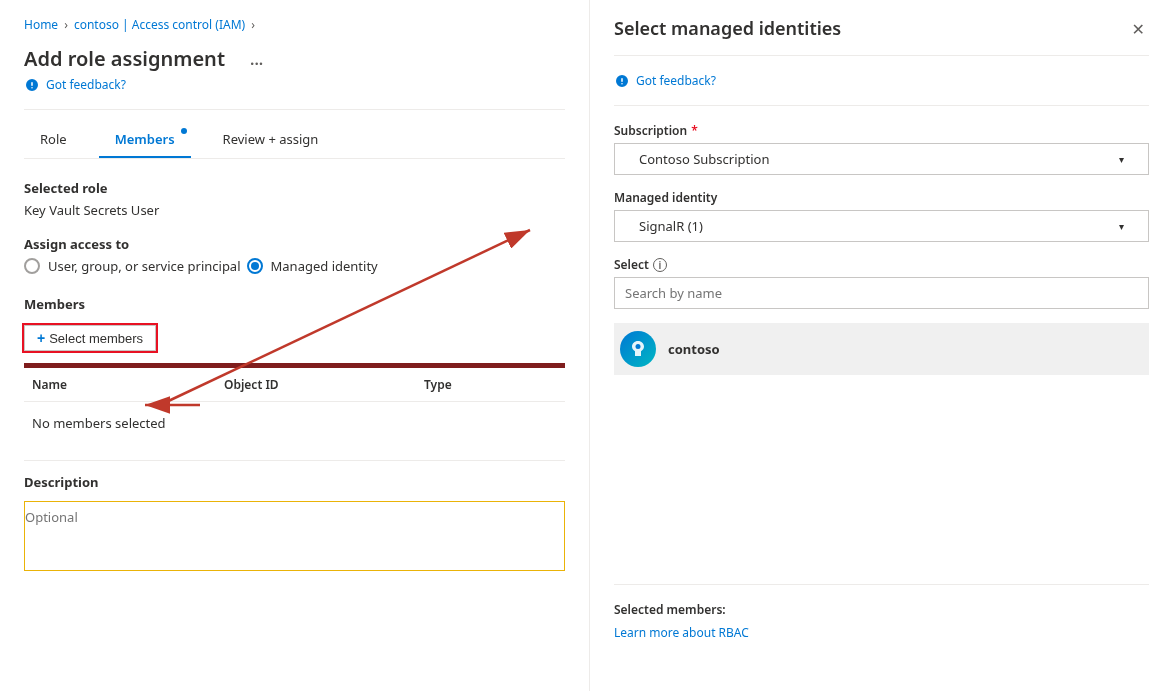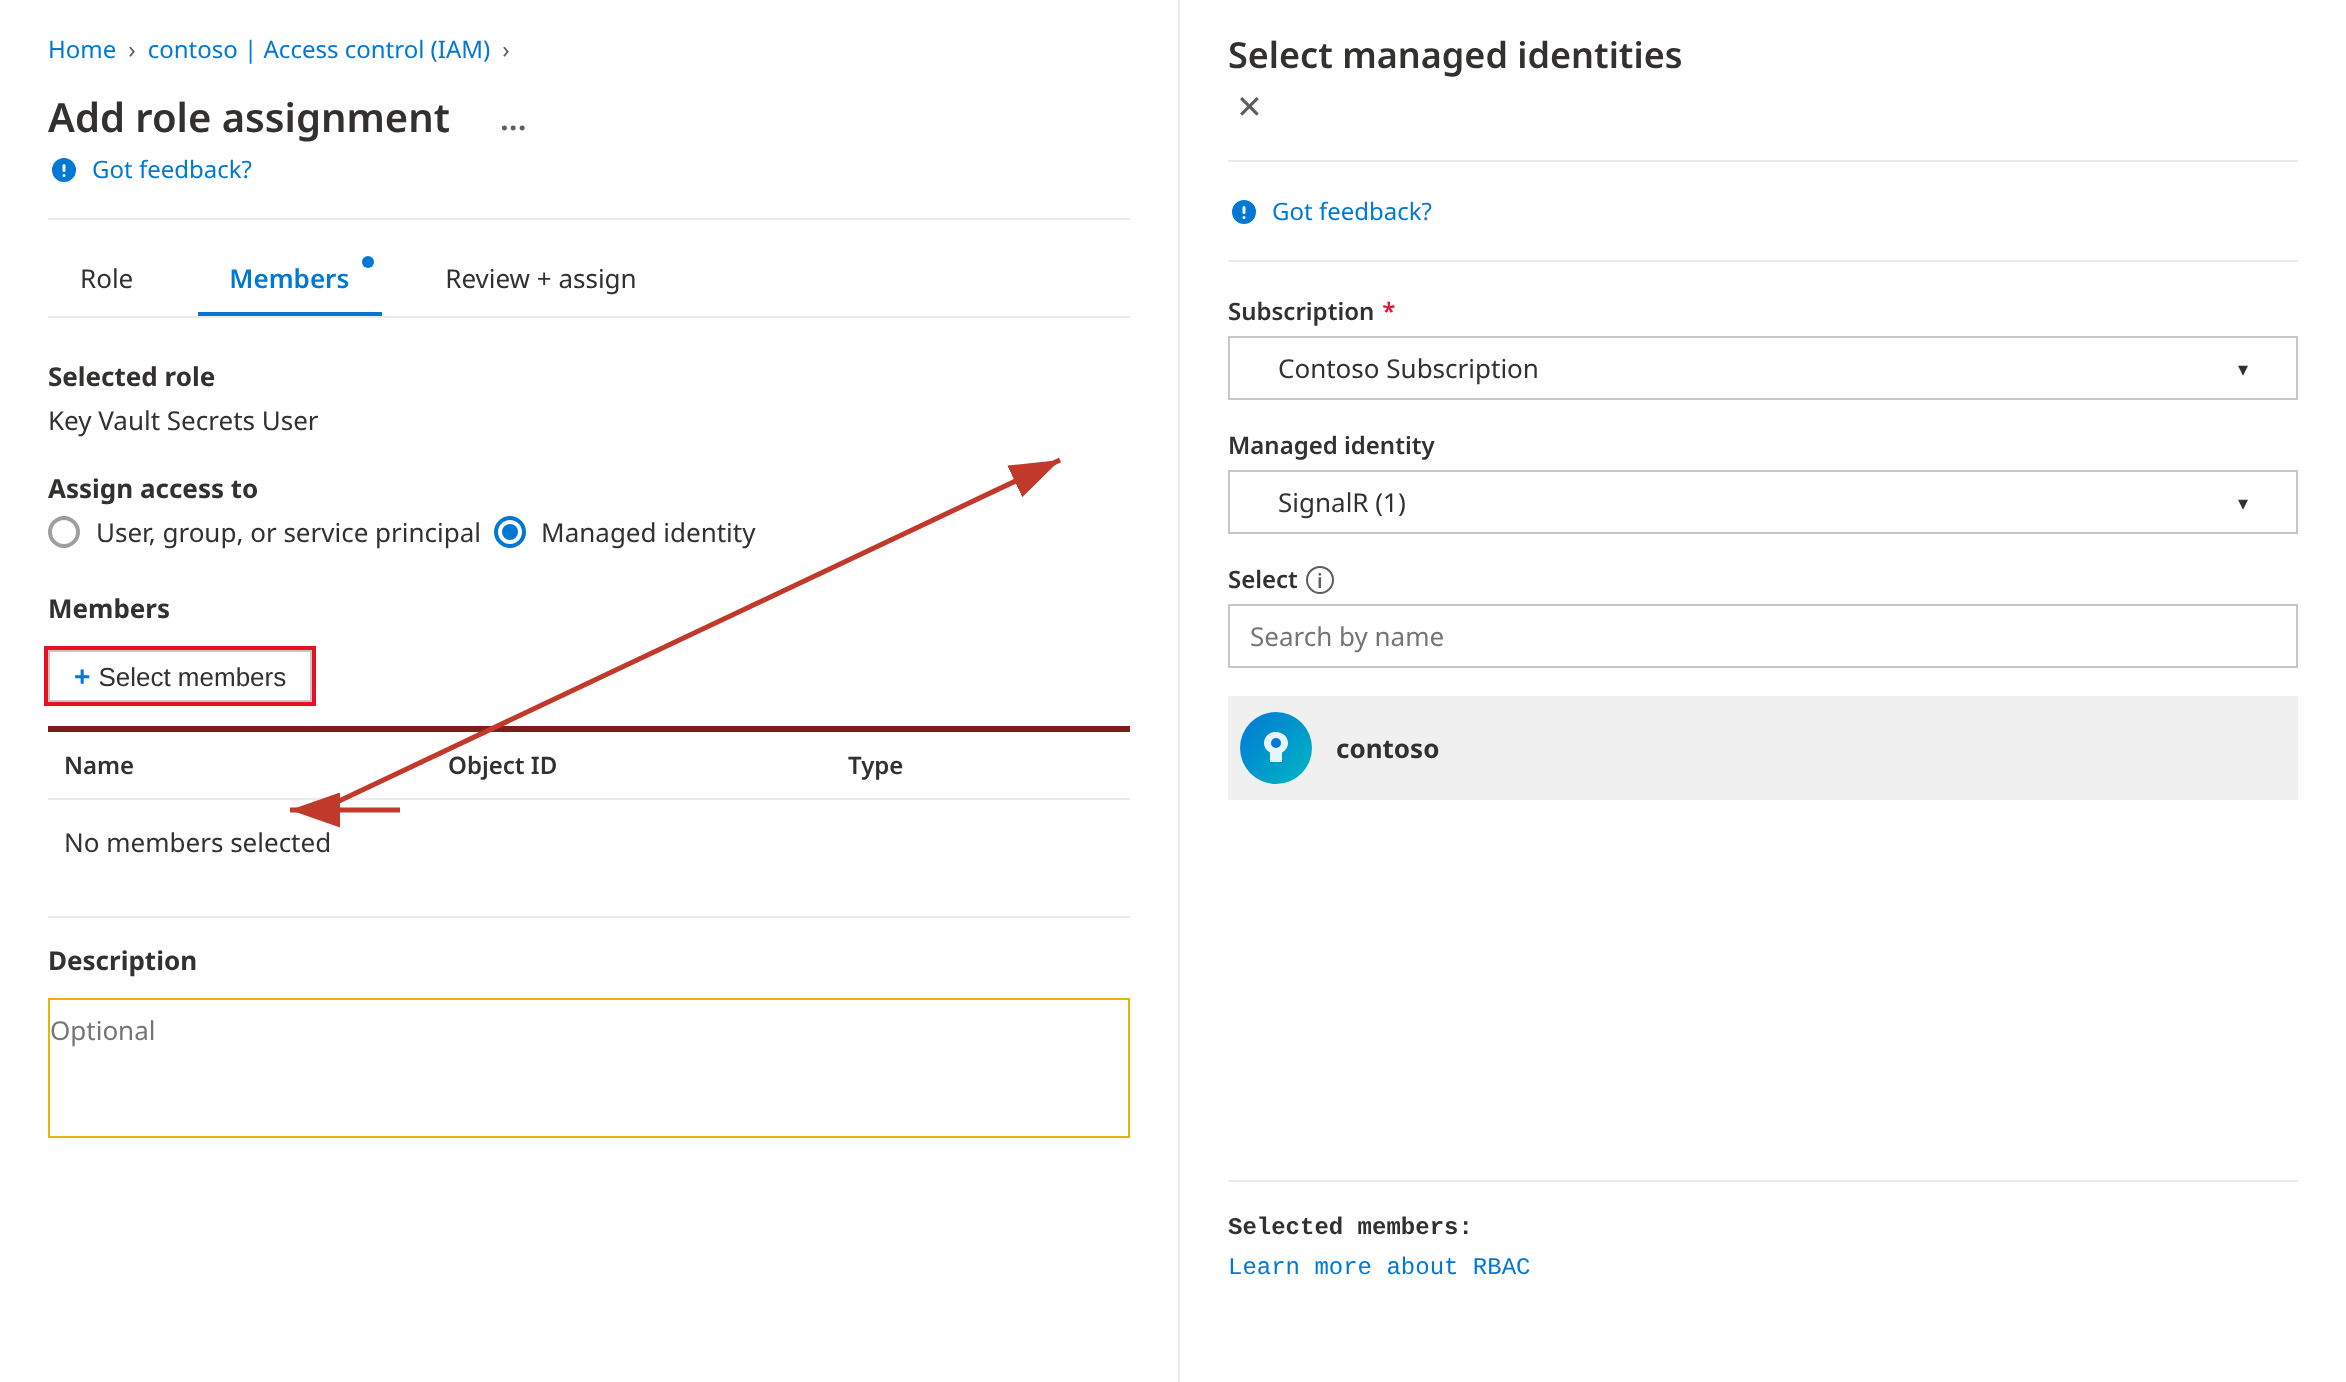--- a/index.html
+++ b/index.html
@@ -164,21 +164,21 @@
     }
     .select-members-btn .plus-icon {
       color: #0078d4;
       font-size: 14px;
       font-weight: 600;
     }
 
     
     .members-table {
       width: 100%;
-      border-top: 3px solid #7f1d1d;
+      border-top: 5px solid #7f1d1d;
       margin-top: 12px;
     }
     .table-header {
       display: flex;
       padding: 8px 0;
       font-size: 12px;
       font-weight: 600;
       color: #323130;
       border-bottom: 1px solid #edebe9;
     }
@@ -224,21 +224,20 @@
       background: #fff;
       position: relative;
       overflow-y: auto;
     }
 
     .panel-header {
       display: flex;
       justify-content: space-between;
       align-items: flex-start;
       margin-bottom: 12px;
-      flex-direction: column;
     }
     .panel-title {
       font-size: 18px;
       font-weight: 600;
       color: #323130;
     }
     .close-btn {
       background: none;
       border: none;
       cursor: pointer;
@@ -349,21 +348,20 @@
       color: #323130;
       font-weight: bold;
     }
 
     
     .bottom-status {
       position: absolute;
       bottom: 50px;
       left: 24px;
       right: 24px;
-      font-family: Liberation Mono, monospace;
     }
     .selected-members-label {
       font-size: 12px;
       font-weight: 600;
       color: #323130;
       margin-bottom: 4px;
     }
     .no-members-text {
       font-size: 12px;
       color: #e81123;

